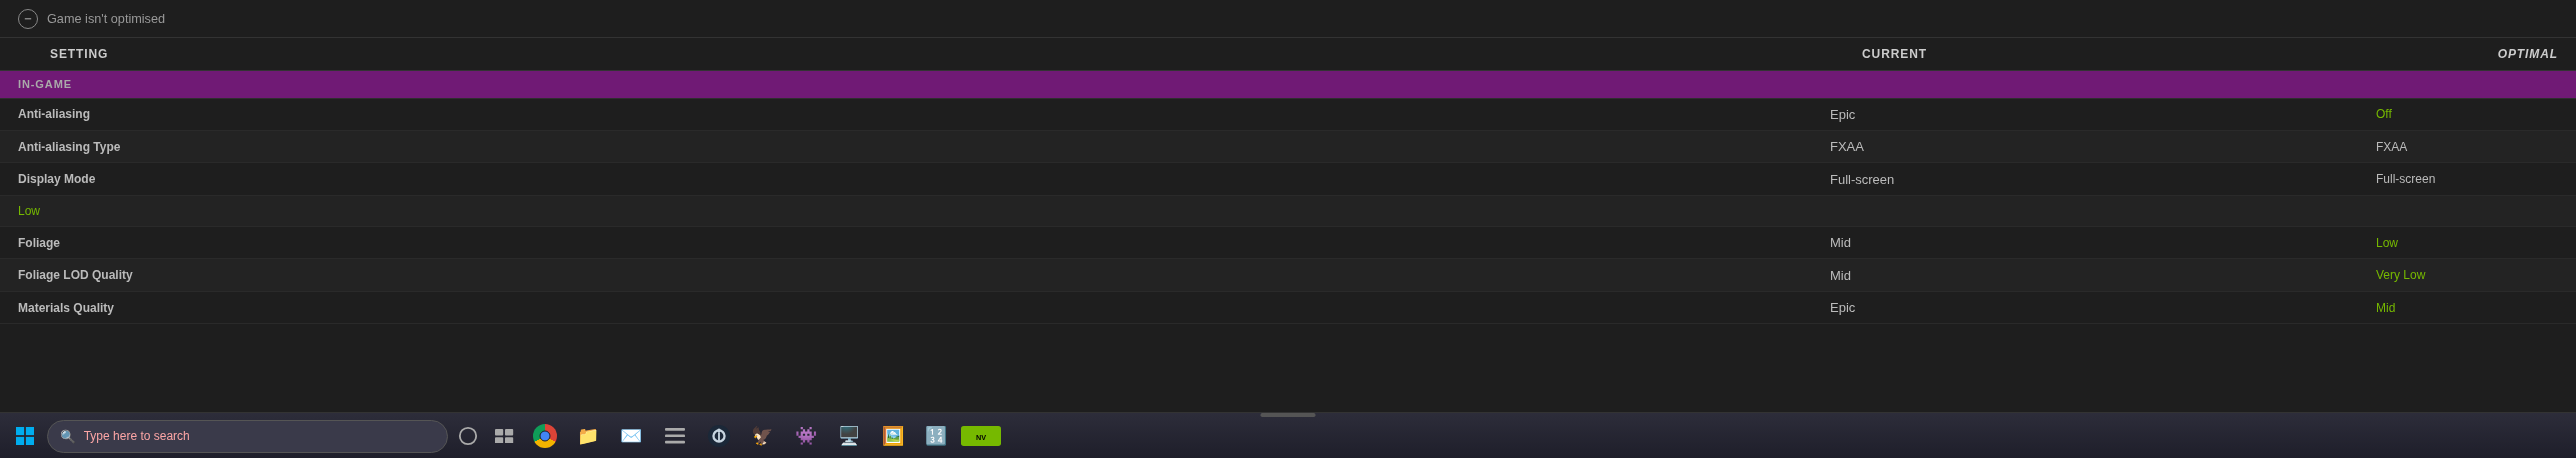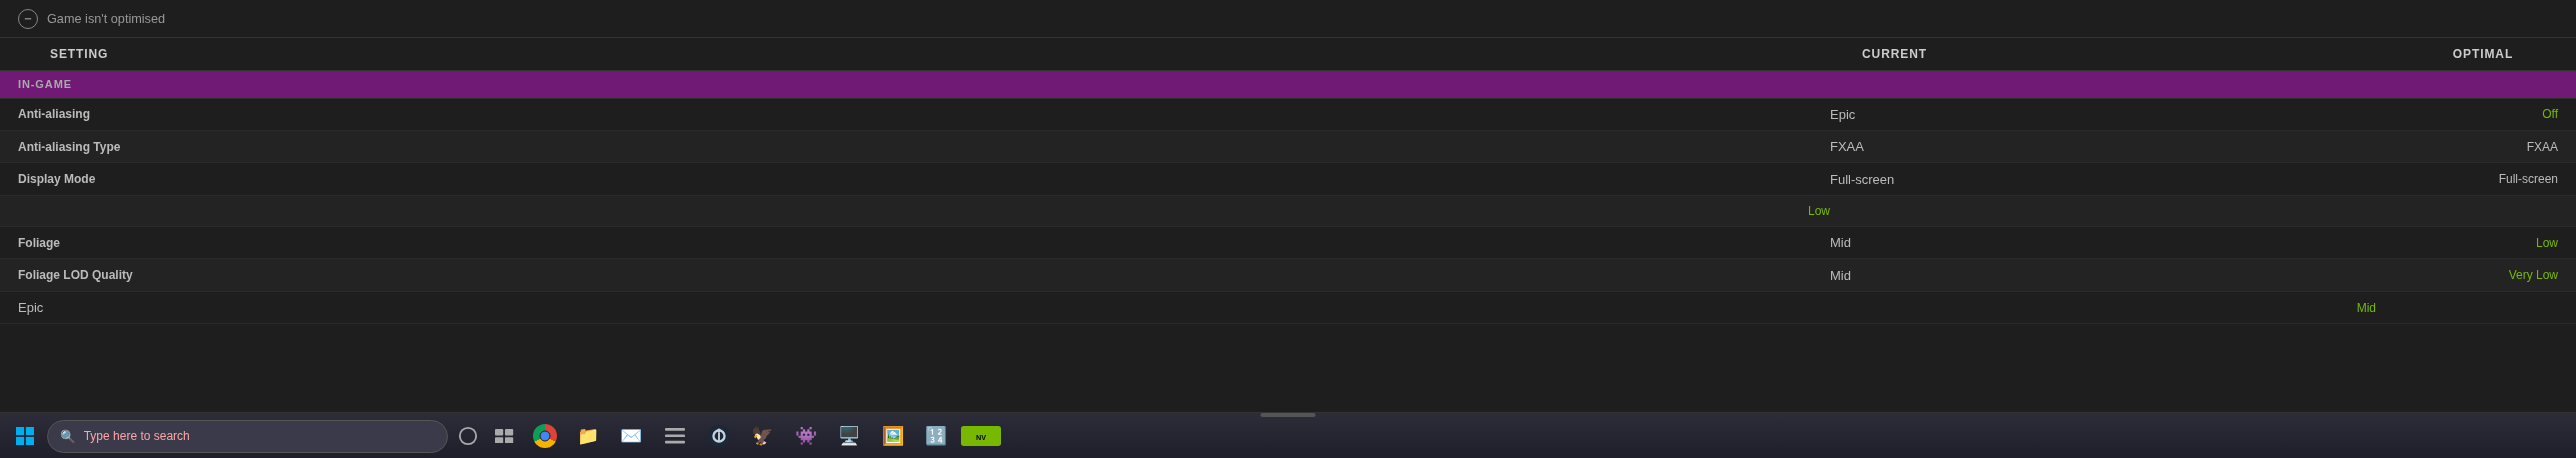--- a/index.html
+++ b/index.html
@@ -58,21 +58,22 @@
     }
     .table-header-cell {
       color: #ccc;
       font-size: 12px;
       font-weight: 600;
       letter-spacing: 0.9px;
       text-transform: uppercase;
       margin-left: 32px;
     }
     .table-header-cell.right {
-      text-align: center;
+      text-align: right;
+      font-style: italic;
     }
 
     
     .section-header {
       padding: 7.3px 18px;
       background: #701a75;
       color: #aaa;
       font-size: 11px;
       font-weight: 600;
       letter-spacing: 0.9px;
@@ -100,21 +101,21 @@
       font-size: 12px;
       font-weight: bold;
     }
     .cell-current {
       color: #bbb;
       font-size: 13px;
     }
     .cell-optimal {
       color: #bbb;
       font-size: 12px;
-      text-align: right;
+      text-align: left;
     }
     .cell-optimal.green {
       color: #76b900;
     }
     .cell-optimal.normal {
       color: #bbb;
     }
 
     
     .taskbar {
@@ -287,20 +288,21 @@
     <div class="cell-setting">Foliage</div>
     <div class="cell-current">Mid</div>
     <div class="cell-optimal green">Low</div>
   </div>
   <div class="table-row">
     <div class="cell-setting">Foliage LOD Quality</div>
     <div class="cell-current">Mid</div>
     <div class="cell-optimal green">Very Low</div>
   </div>
   <div class="table-row">
+    <div class="cell-setting">Materials Quality</div>
     <div class="cell-current">Epic</div>
     <div class="cell-optimal green">Mid</div>
   </div>
 </div>
 
 <div class="taskbar">
   <div class="scroll-indicator"></div>
 
   <div class="taskbar-start">
     <svg class="windows-logo" viewBox="0 0 20 20" fill="white">

